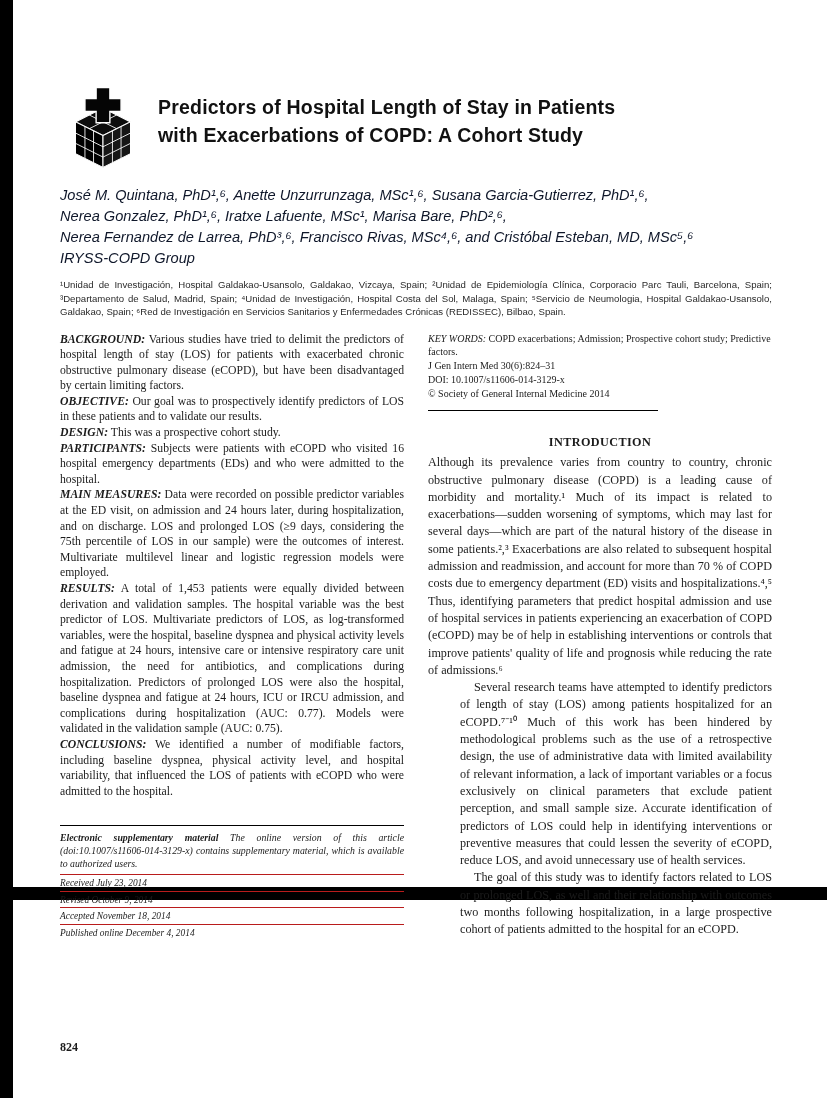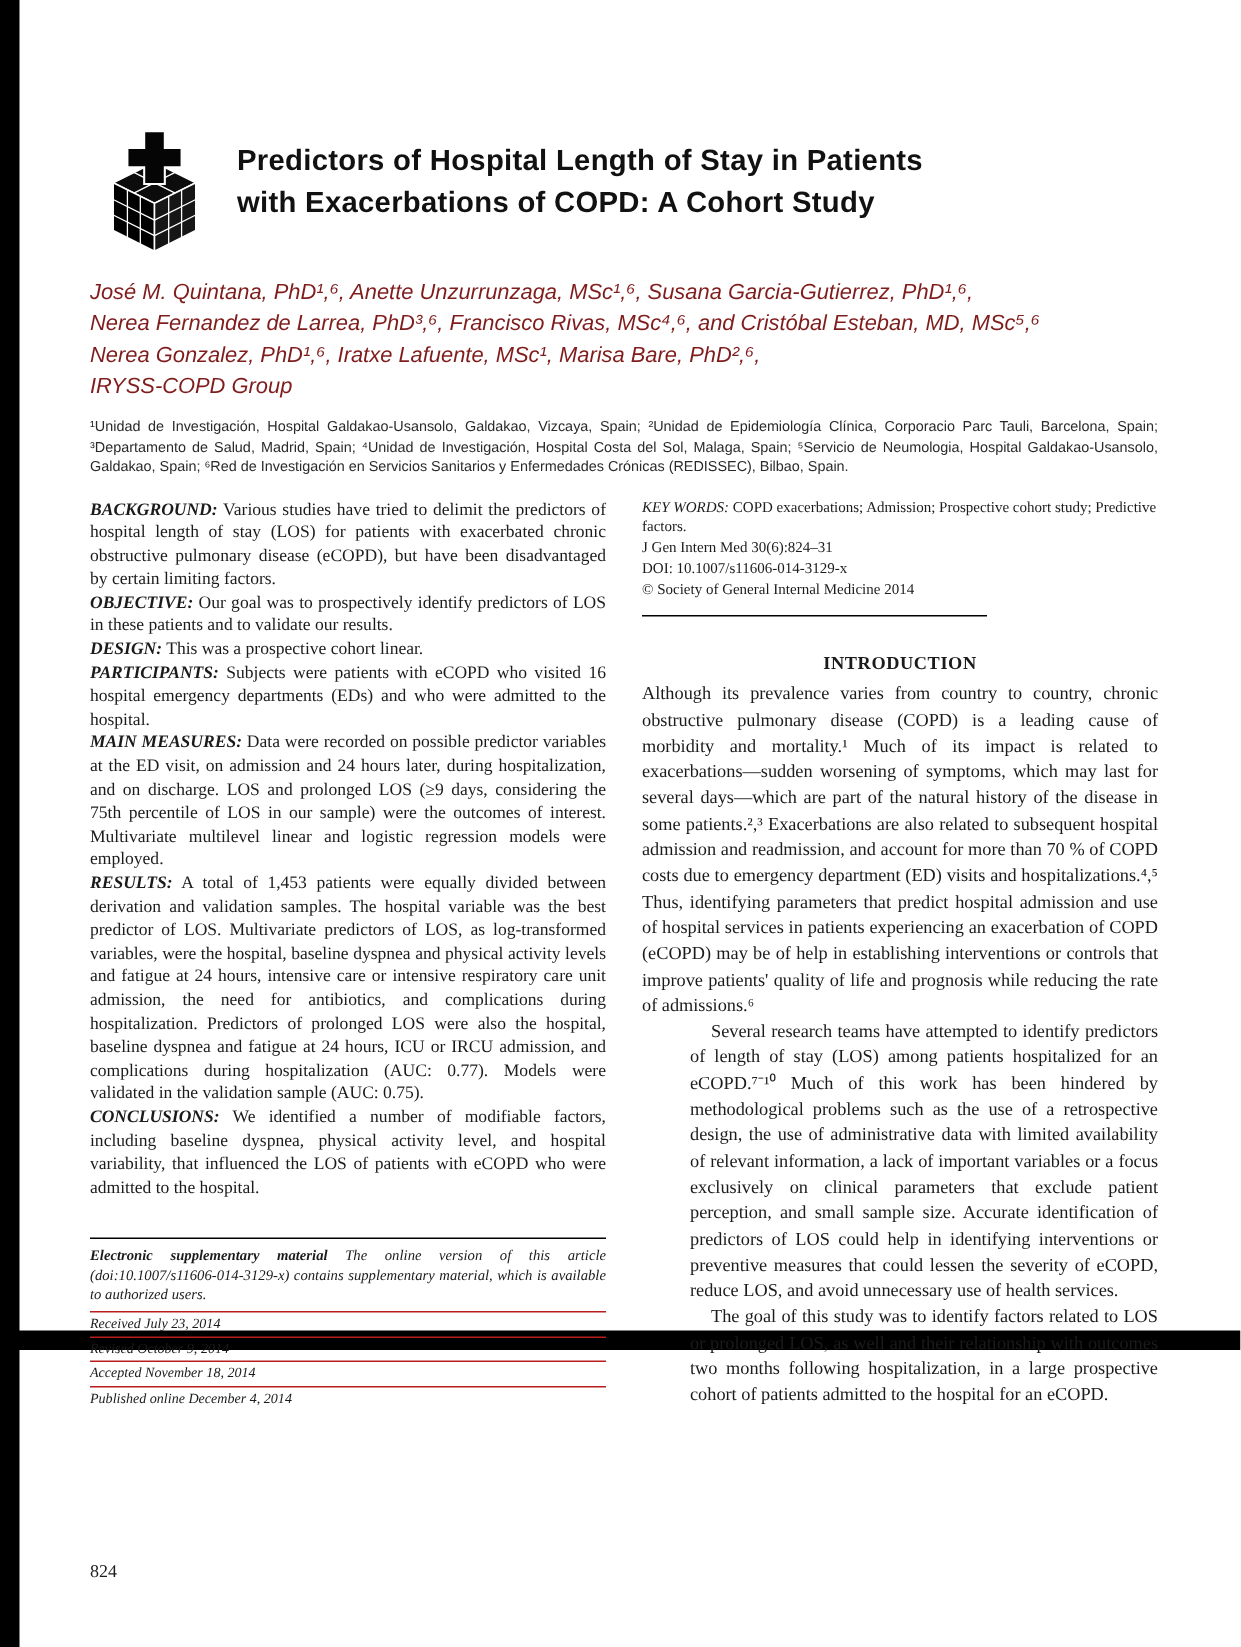--- a/index.html
+++ b/index.html
@@ -29,21 +29,21 @@
     letter-spacing: 0.2px;
     color: #111;
   }
 
   .authors {
     margin-top: 15px;
     font-family: "Liberation Sans", sans-serif;
     font-style: italic;
     font-size: 14.6px;
     line-height: 21px;
-    color: #7f1d1d;
+    color: #0f172a;
   }
   .authors .group-line { font-style: italic; }
 
   .affiliations {
     margin-top: 9px;
     font-family: "Liberation Sans", sans-serif;
     font-size: 9.6px;
     line-height: 13.5px;
     text-align: justify;
     color: #2a2a2a;
@@ -97,21 +97,21 @@
     font-size: 12.2px;
     line-height: 17.3px;
     text-align: justify;
   }
   .intro p + p { text-indent: 14px; margin-left: 32px; }
 
   .page-number {
     position: absolute;
     left: 60px;
     top: 1040px;
-    font-weight: normal;
+    font-weight: bold;
     font-size: 12px;
   }
 </style>
 </head>
 <body>
 
 <div class="page">
   <div class="edge-left"></div>
   <div class="edge-bottom"></div>
 
@@ -139,33 +139,33 @@
         </svg>
       </div>
       <div class="title-block">
         <div>Predictors of Hospital Length of Stay in Patients</div>
         <div>with Exacerbations of COPD: A Cohort Study</div>
       </div>
     </div>
 
     <div class="authors">
       <div>José M. Quintana, PhD¹,⁶, Anette Unzurrunzaga, MSc¹,⁶, Susana Garcia-Gutierrez, PhD¹,⁶,</div>
+      <div>Nerea Gonzalez, PhD¹,⁶, Iratxe Lafuente, MSc¹, Marisa Bare, PhD²,⁶,</div>
       <div>Nerea Fernandez de Larrea, PhD³,⁶, Francisco Rivas, MSc⁴,⁶, and Cristóbal Esteban, MD, MSc⁵,⁶</div>
-      <div>Nerea Gonzalez, PhD¹,⁶, Iratxe Lafuente, MSc¹, Marisa Bare, PhD²,⁶,</div>
       <div class="group-line">IRYSS-COPD Group</div>
     </div>
 
     <div class="affiliations">¹Unidad de Investigación, Hospital Galdakao-Usansolo, Galdakao, Vizcaya, Spain; ²Unidad de Epidemiología Clínica, Corporacio Parc Tauli, Barcelona, Spain; ³Departamento de Salud, Madrid, Spain; ⁴Unidad de Investigación, Hospital Costa del Sol, Malaga, Spain; ⁵Servicio de Neumologia, Hospital Galdakao-Usansolo, Galdakao, Spain; ⁶Red de Investigación en Servicios Sanitarios y Enfermedades Crónicas (REDISSEC), Bilbao, Spain.</div>
 
     <div class="cols">
       <div class="col-left">
         <div class="abstract">
           <p><span class="lbl">BACKGROUND:</span> <span>Various studies have tried to delimit the predictors of hospital length of stay (LOS) for patients with exacerbated chronic obstructive pulmonary disease (eCOPD), but have been disadvantaged by certain limiting factors.</span></p>
           <p><span class="lbl">OBJECTIVE:</span> <span>Our goal was to prospectively identify predictors of LOS in these patients and to validate our results.</span></p>
-          <p><span class="lbl">DESIGN:</span> <span>This was a prospective cohort linear.</span></p>
+          <p><span class="lbl">DESIGN:</span> <span>This was a prospective cohort study.</span></p>
           <p><span class="lbl">PARTICIPANTS:</span> <span>Subjects were patients with eCOPD who visited 16 hospital emergency departments (EDs) and who were admitted to the hospital.</span></p>
           <p><span class="lbl">MAIN MEASURES:</span> <span>Data were recorded on possible predictor variables at the ED visit, on admission and 24 hours later, during hospitalization, and on discharge. LOS and prolonged LOS (≥9 days, considering the 75th percentile of LOS in our sample) were the outcomes of interest. Multivariate multilevel linear and logistic regression models were employed.</span></p>
           <p><span class="lbl">RESULTS:</span> <span>A total of 1,453 patients were equally divided between derivation and validation samples. The hospital variable was the best predictor of LOS. Multivariate predictors of LOS, as log-transformed variables, were the hospital, baseline dyspnea and physical activity levels and fatigue at 24 hours, intensive care or intensive respiratory care unit admission, the need for antibiotics, and complications during hospitalization. Predictors of prolonged LOS were also the hospital, baseline dyspnea and fatigue at 24 hours, ICU or IRCU admission, and complications during hospitalization (AUC: 0.77). Models were validated in the validation sample (AUC: 0.75).</span></p>
           <p><span class="lbl">CONCLUSIONS:</span> <span>We identified a number of modifiable factors, including baseline dyspnea, physical activity level, and hospital variability, that influenced the LOS of patients with eCOPD who were admitted to the hospital.</span></p>
         </div>
 
         <div class="esm-block">
           <span class="esm-lbl">Electronic supplementary material</span>
           <span>The online version of this article (doi:10.1007/s11606-014-3129-x) contains supplementary material, which is available to authorized users.</span>
           <div class="date-lines">

